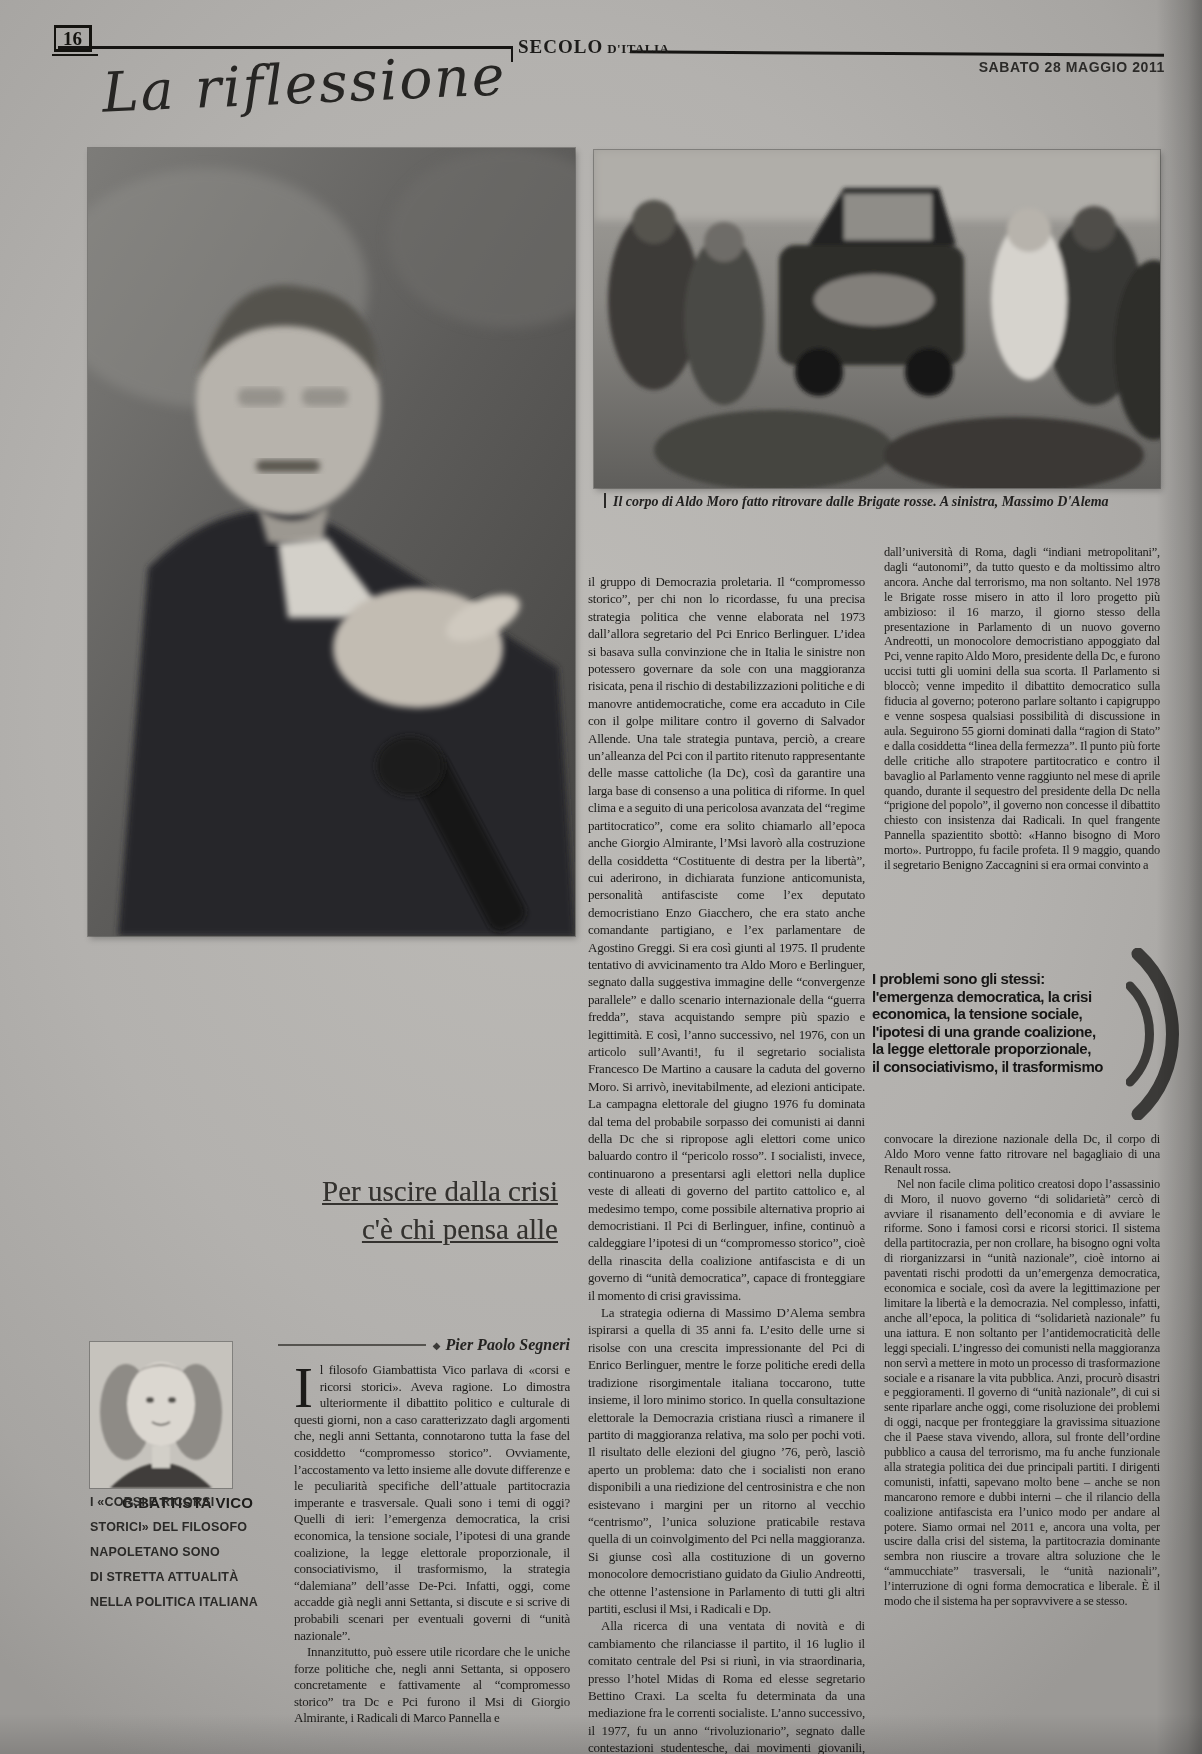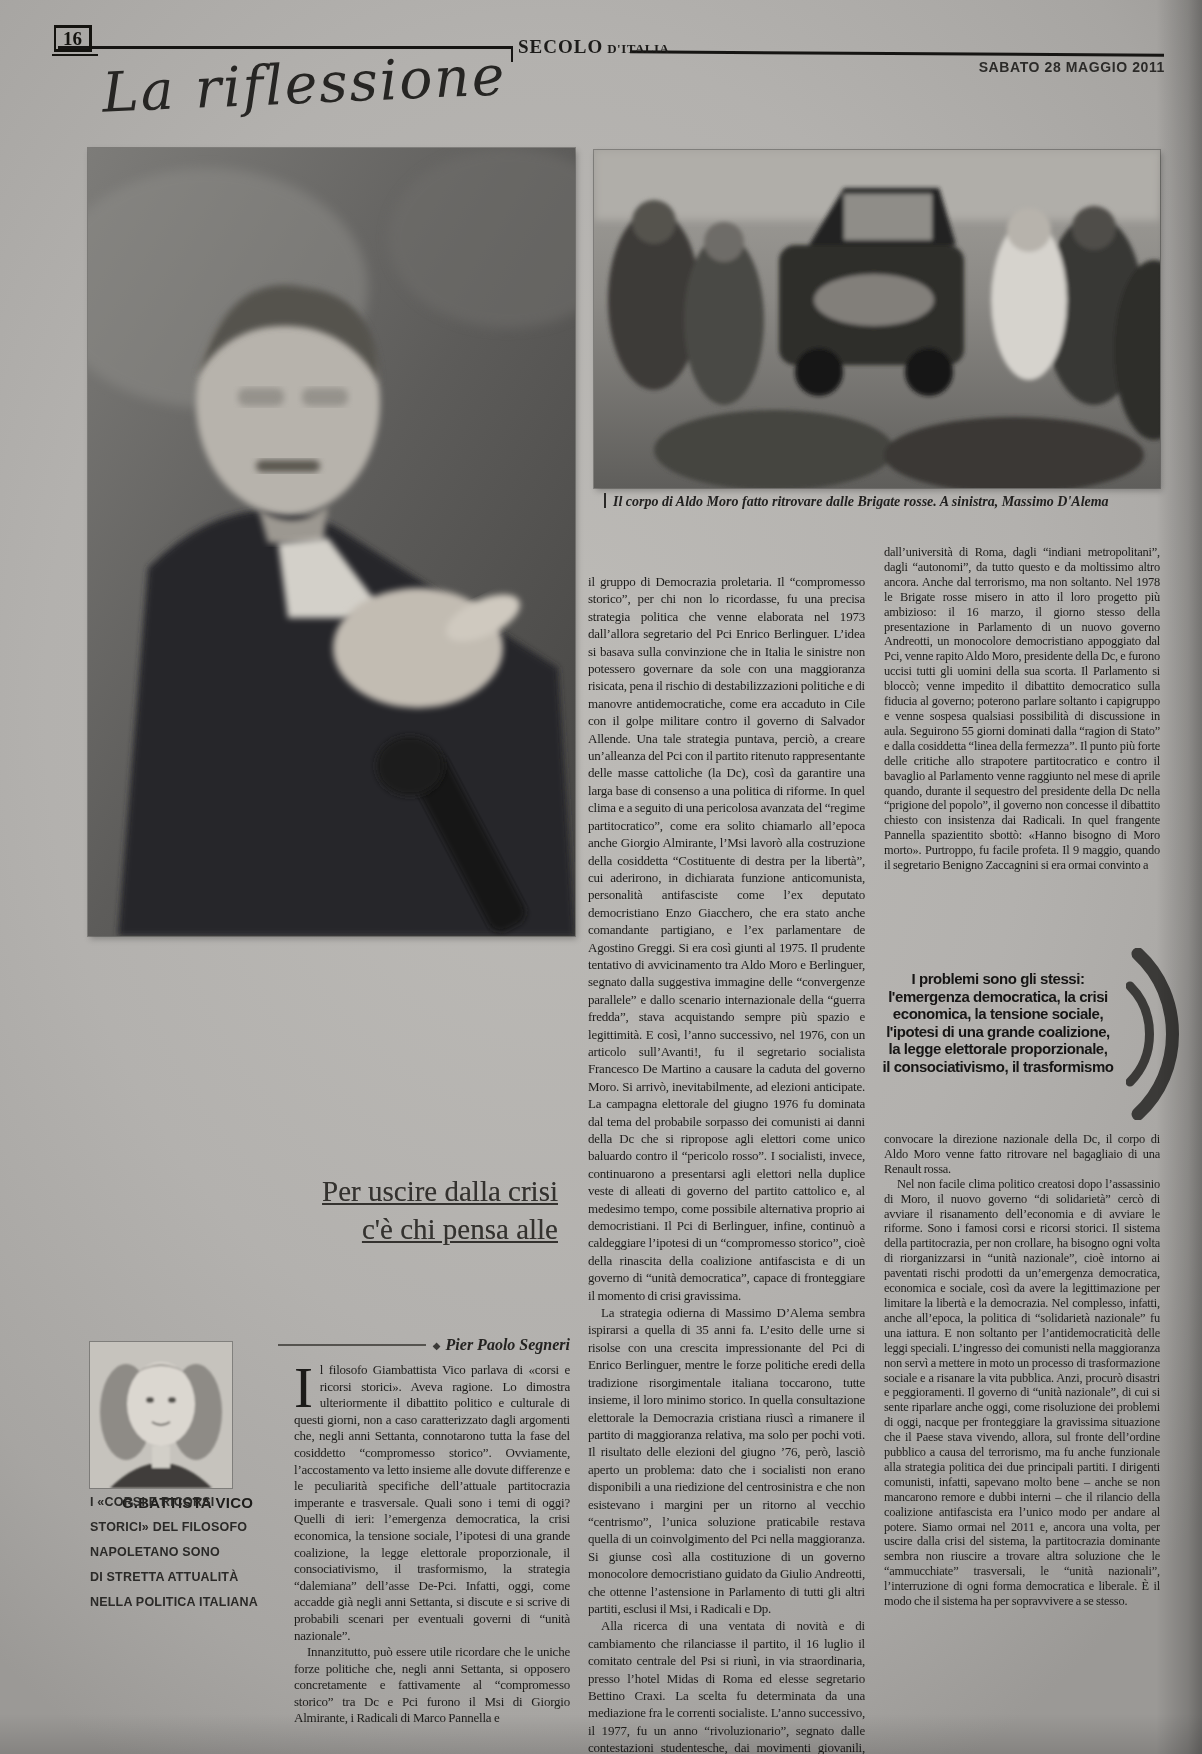--- a/index.html
+++ b/index.html
@@ -49,21 +49,21 @@
   .bodycol p{margin:0;font:400 13px/17.4px "Liberation Serif",serif;letter-spacing:-.22px;word-spacing:-.4px;}
   .bodycol p.indent{text-indent:13px;}
   .col1{left:278px;top:1362px;width:292px;height:384px;}
   .col1 p{line-height:16.6px;margin-left:16px;}
   .col2{left:588px;top:545px;width:277px;height:1202px;margin-top:28px;}
   .col3top{left:884px;top:545px;width:276px;height:392px;}
   .col3top p,.col3bottom p{font-size:12.4px;line-height:14.9px;letter-spacing:-.2px;}
   .col3bottom{left:884px;top:1132px;width:276px;height:616px;}
   p.dropcap::first-letter{float:left;font-size:57px;line-height:46px;padding:3px 7px 0 0;color:#1c1b19;}
   
-  .pullquote{position:absolute;left:872px;top:970px;width:252px;text-align:center;color:#161514;}
+  .pullquote{position:absolute;left:872px;top:970px;width:252px;color:#161514;}
   .pullquote div{font:700 15px/17.6px "Liberation Sans",sans-serif;letter-spacing:-.45px;}
   .pq-mark{position:absolute;left:1126px;top:948px;}
   
   .vico-title{position:absolute;left:90px;top:1494px;width:175px;
     font:700 15px "Liberation Sans",sans-serif;letter-spacing:.2px;color:#1d1c1a;margin-left:32px;}
   .vico-caption{position:absolute;left:90px;top:1490px;width:175px;color:#2b2a28;}
   .vico-caption div{font:700 12.5px/25px "Liberation Sans",sans-serif;letter-spacing:.2px;}
 </style>
 </head>
 <body>

